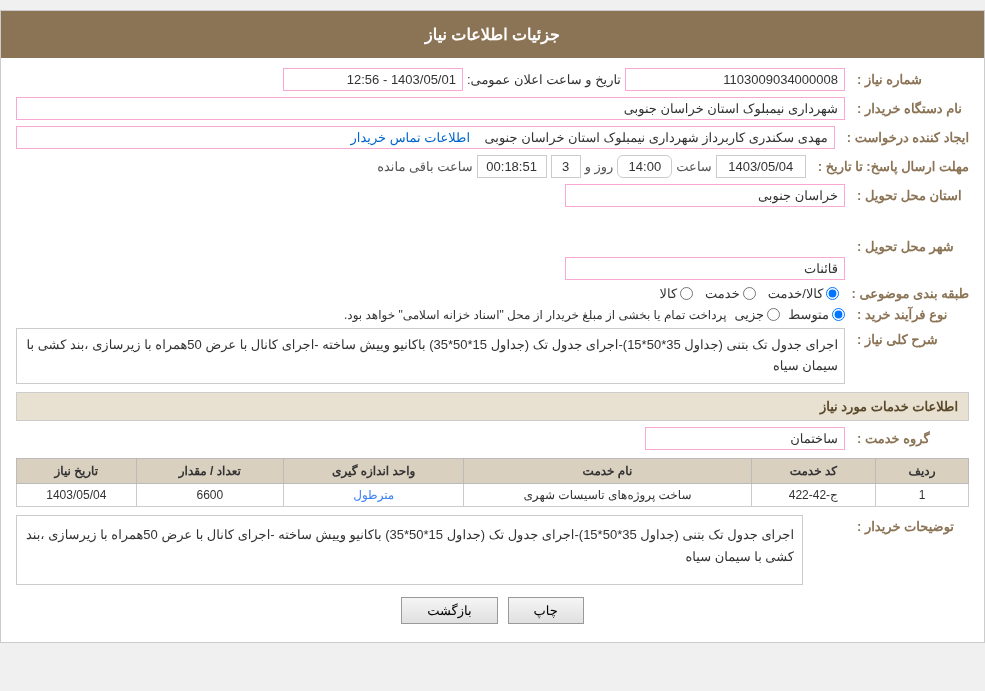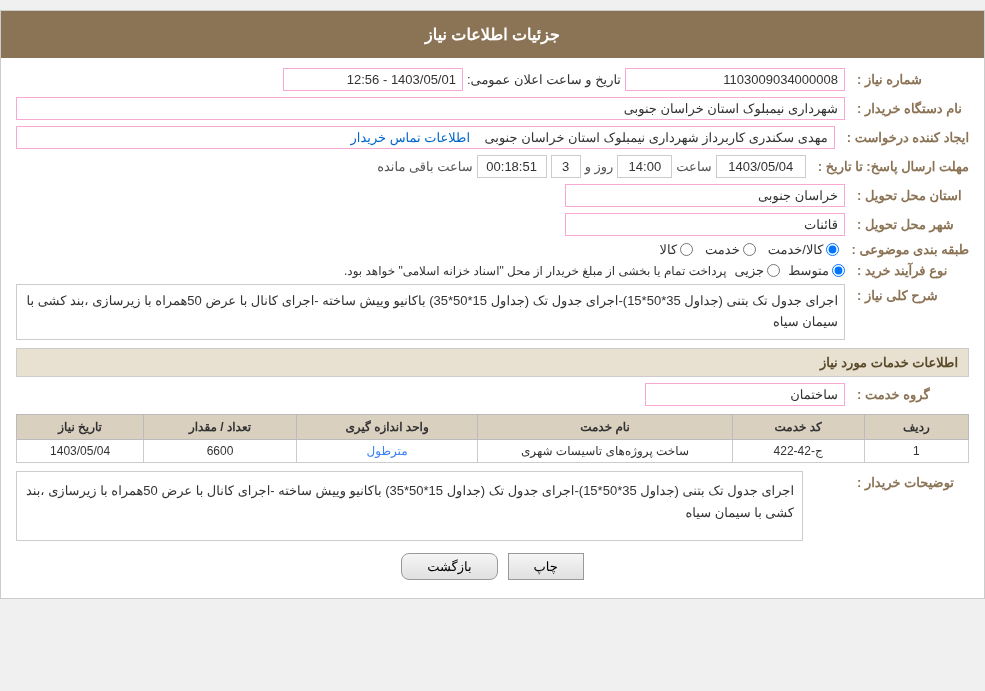--- a/index.html
+++ b/index.html
@@ -99,21 +99,21 @@
       margin: 8px 0;
     }
     table {
       width: 100%;
       border-collapse: collapse;
       font-size: 12px;
     }
     th {
       background: #d9d0c0;
       border: 1px solid #bbb;
-      padding: 5px 24px;
+      padding: 5px 16px;
       text-align: center;
       font-weight: bold;
       color: #333;
     }
     td {
       border: 1px solid #ccc;
       padding: 4px 8px;
       text-align: center;
     }
     td.red-text {
@@ -136,21 +136,20 @@
     }
     .btn {
       padding: 5px 25px;
       border: 1px solid #999;
       cursor: pointer;
       font-size: 13px;
       font-family: Tahoma, Arial, sans-serif;
     }
     .btn-back {
       background: linear-gradient(to bottom, #f5f5f5, #e0e0e0);
-      border-radius: 8px;
     }
     .btn-print {
       background: linear-gradient(to bottom, #f5f5f5, #e0e0e0);
     }
     .process-type-row {
       display: flex;
       align-items: center;
       gap: 8px;
       flex: 1;
     }
@@ -194,36 +193,36 @@
         &nbsp;&nbsp;
         <a class="link-blue">اطلاعات تماس خریدار</a>
       </div>
     </div>
 
     <div class="form-row">
       <span class="label">مهلت ارسال پاسخ: تا تاریخ :</span>
       <div class="deadline-row">
         <div class="small-box" style="min-width:90px;">1403/05/04</div>
         <span class="inline-label">ساعت</span>
-        <div class="small-box" style="min-width:55px;">14:00</div>
+        <div class="small-box" style="min-width:55px;border-radius:6px;">14:00</div>
         <span class="inline-label">روز و</span>
         <div class="small-box" style="min-width:30px;">3</div>
         <div class="small-box" style="min-width:70px;">00:18:51</div>
         <span class="inline-label">ساعت باقی مانده</span>
       </div>
     </div>
 
     <div class="form-row">
       <span class="label">استان محل تحویل :</span>
       <div class="field-box" style="max-width:280px;">خراسان جنوبی</div>
     </div>
 
     <div class="form-row">
       <span class="label">شهر محل تحویل :</span>
-      <div class="field-box" style="max-width:280px;">قائنات</div>
+      <div class="field-box" style="max-width:280px;margin-top:44px;">قائنات</div>
     </div>
 
     <div class="form-row">
       <span class="label">طبقه بندی موضوعی :</span>
       <div class="radio-group">
         <div class="radio-item">
           <input type="radio" name="category" checked="" style="">
           <span>کالا/خدمت</span>
         </div>
         <div class="radio-item">

